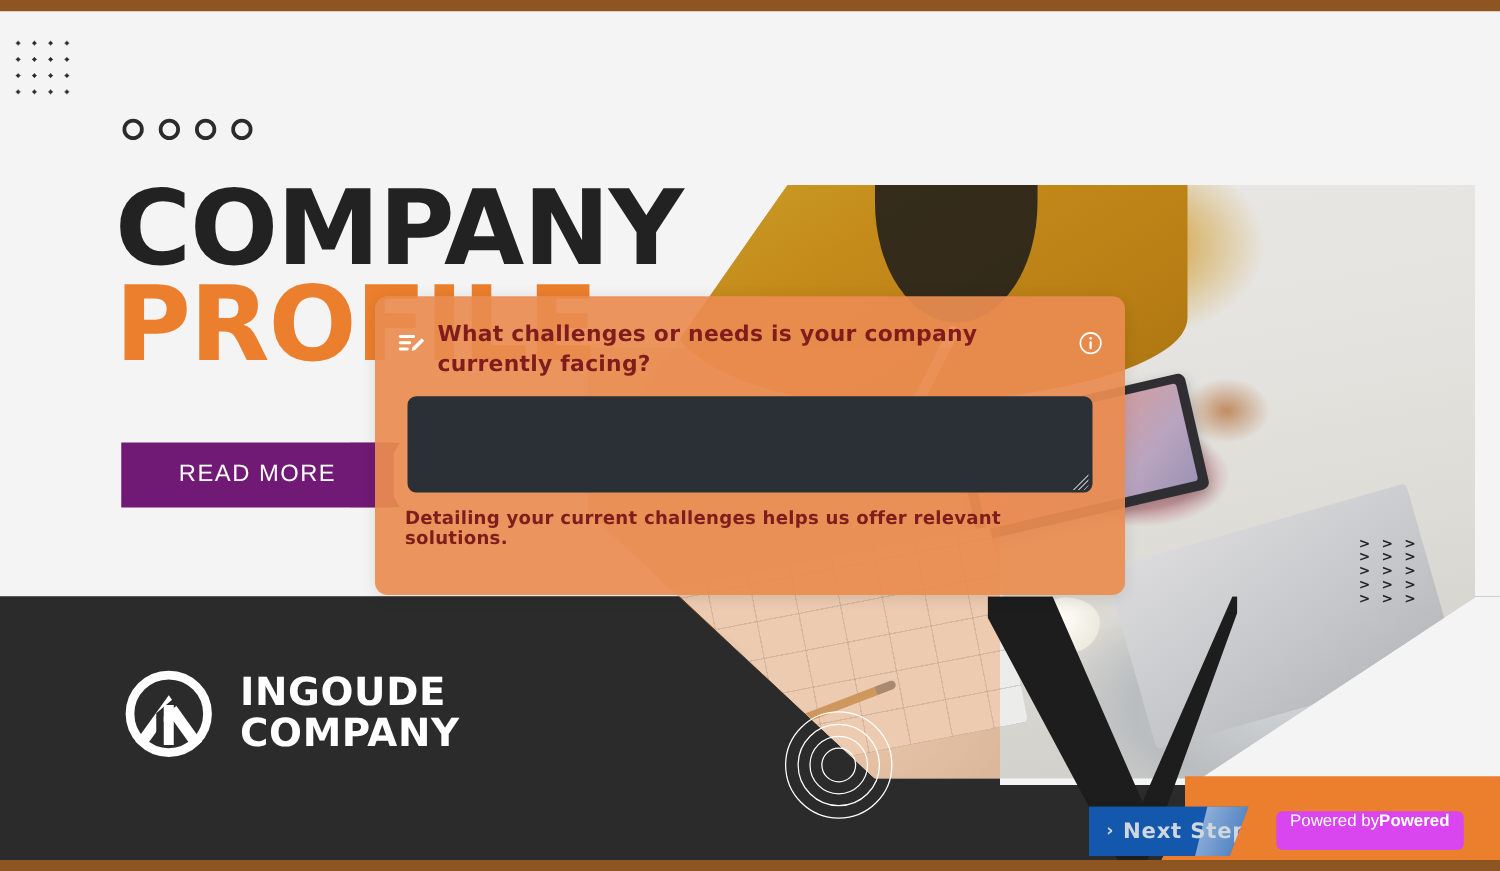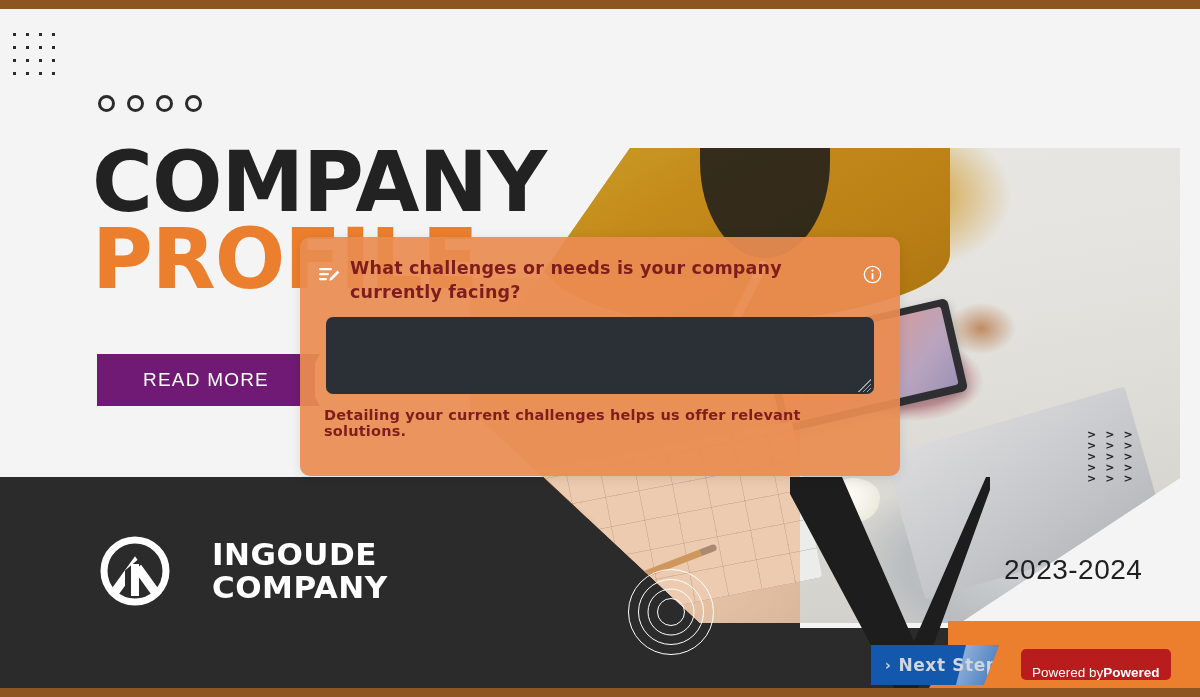--- a/index.html
+++ b/index.html
@@ -204,21 +204,21 @@
     position: absolute; left: 280px; top: 345px; z-index: 5;
     width: 40px; height: 52px; background: #2b2b2b;
     clip-path: polygon(0% 0%, 100% 0%, 62% 50%, 100% 100%, 0% 100%);
   }
 
   
   .logo-block { position: absolute; left: 98px; top: 525px; display: flex; align-items: center; gap: 20px; z-index: 6; }
   .logo-mark { width: 74px; height: 74px; position: relative; }
   .logo-name {
     color: #ffffff; font-family: "DejaVu Sans", sans-serif; font-weight: bold;
-    font-size: 31px; line-height: 1.06; letter-spacing: .5px; margin-left: 20px;
+    font-size: 31px; line-height: 1.06; letter-spacing: .5px;
   }
   .year {
     position: absolute; left: 1004px; top: 545px; z-index: 7;
     color: #1f1f1f; font-size: 28px; letter-spacing: .5px;
     font-family: "Liberation Sans", sans-serif;
   }
 
   
   .panel {
     position: absolute; left: 300px; top: 228px; width: 600px; height: 239px;
@@ -264,22 +264,22 @@
   }
   .next-step .sheen {
     position: absolute; right: -4px; top: 0; width: 42px; height: 100%;
     background: linear-gradient(100deg, rgba(255,255,255,.52), rgba(255,255,255,.18));
     transform: skewX(-14deg);
   }
   .next-step .chev { position: relative; z-index: 2; font-size: 14px; }
   .next-step .lbl  { position: relative; z-index: 2; }
   .powered {
     position: absolute; left: 1021px; top: 649px; height: 31px; z-index: 70;
-    background: #b91c1c; border-radius: 5px; color: #ffffff;
-    display: flex; align-items: flex-end; padding: 0 11px;
+    background: #d946ef; border-radius: 5px; color: #ffffff;
+    display: flex; align-items: flex-start; padding: 0 11px;
     font-family: "Liberation Sans", sans-serif; font-size: 13.5px;
     white-space: nowrap;
   }
   .powered b { font-weight: bold; }
 </style>
 </head>
 <body>
 
 <div id="stage">
 
@@ -348,21 +348,20 @@
           <path d="M30 62 L30 38 L44 26" fill="none" stroke="#2b2b2b" stroke-width="6"></path>
           <path d="M37 30 L37 62" stroke="#ffffff" stroke-width="8"></path>
         </svg>
       </div>
       <div class="logo-name">
         <div>INGOUDE</div>
         <div>COMPANY</div>
       </div>
     </div>
 
-    <div class="year">2023-2024</div>
 
     <div class="panel">
       <div class="panel-head">
         <span class="form-icon">
           <svg viewBox="0 0 22 22" width="22" height="22" aria-hidden="true">
             <rect x="1" y="4" width="13" height="2.3" rx="1.1" fill="#ffffff"></rect>
             <rect x="1" y="9" width="10" height="2.3" rx="1.1" fill="#ffffff"></rect>
             <rect x="1" y="14" width="8" height="2.3" rx="1.1" fill="#ffffff"></rect>
             <path d="M19.4 6.6 l2 2 -7.4 7.4 -2.7 .7 .7 -2.7 z" fill="#ffffff"></path>
           </svg>

